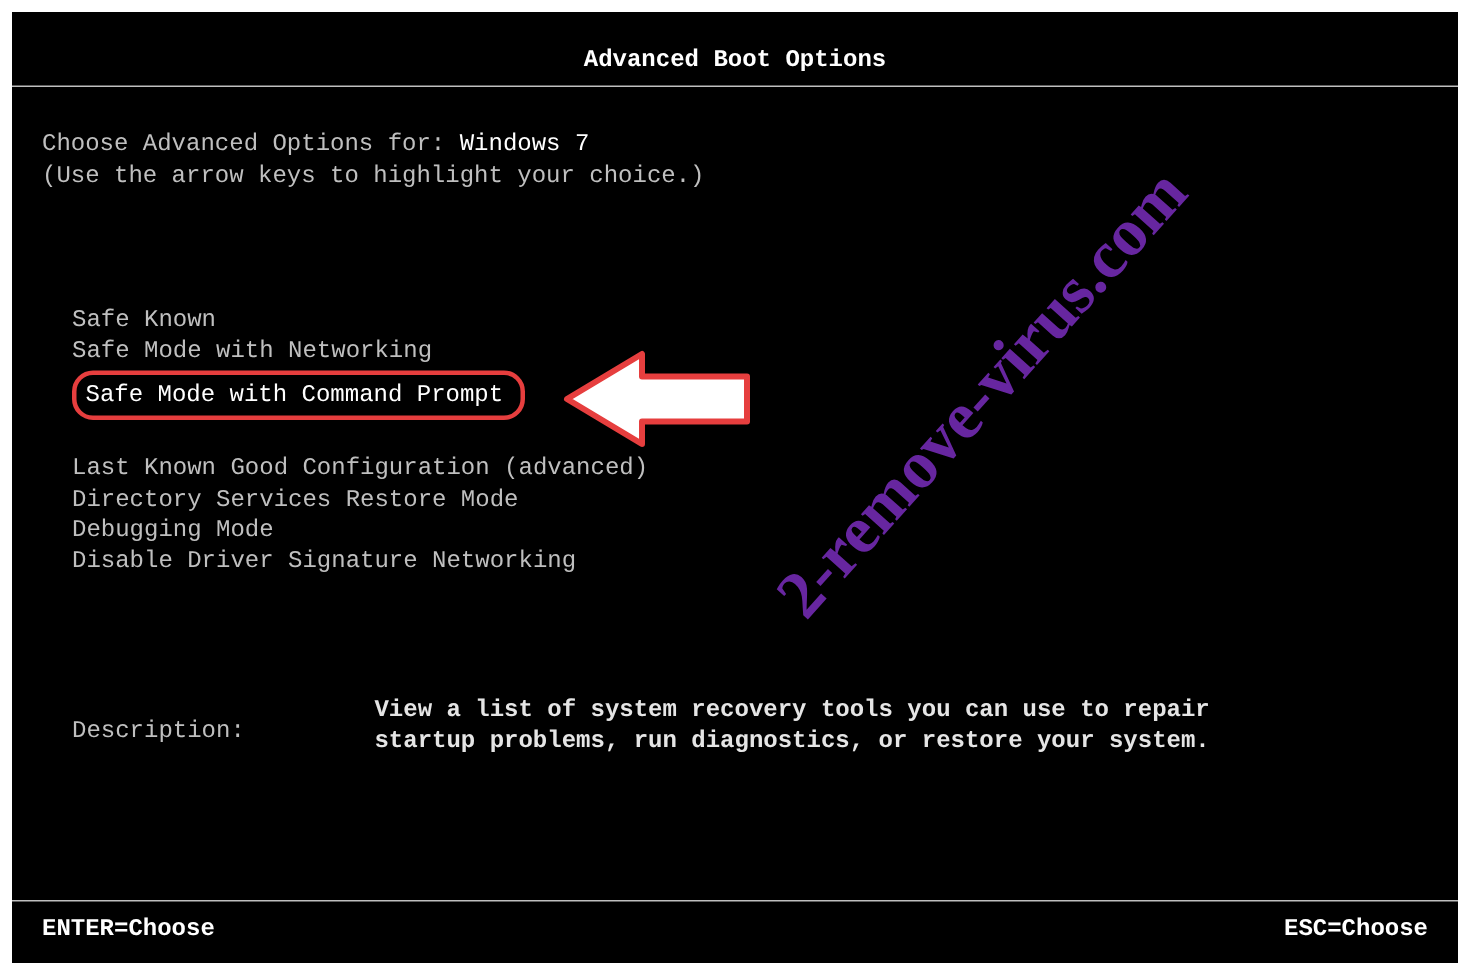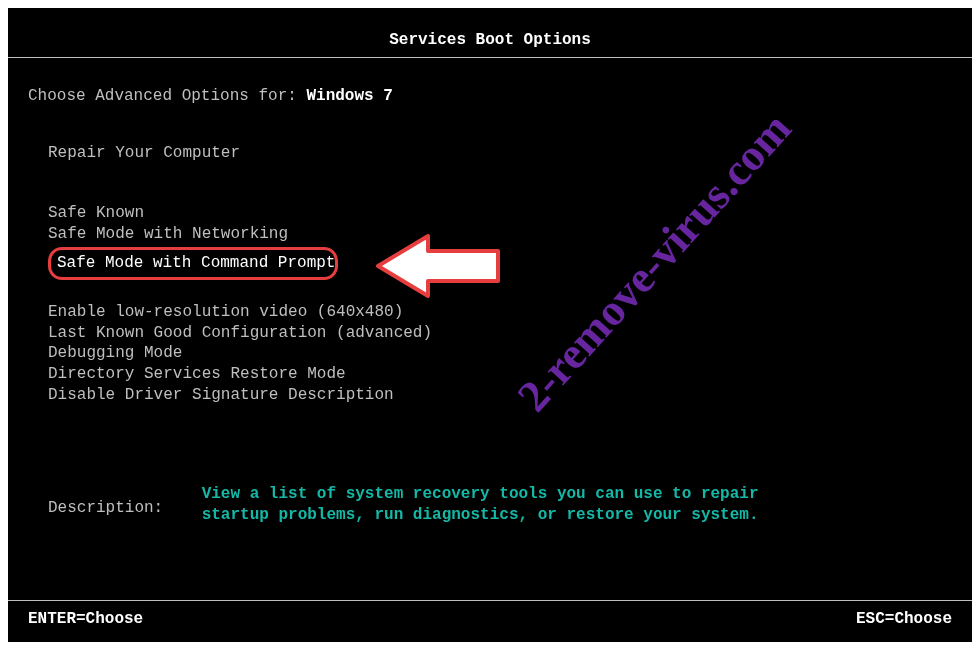--- a/index.html
+++ b/index.html
@@ -37,55 +37,56 @@
       margin-bottom: 28px;
     }
     .content {
       padding-left: 20px;
     }
     .line {
       white-space: pre;
     }
     .os-name {
       color: #fff;
-      font-weight: bold;
+      font-weight: normal;
     }
     .options {
       padding-left: 20px;
       margin-top: 36px;
     }
     .option {
       white-space: pre;
       cursor: default;
     }
     .option.highlighted {
       display: inline-block;
       border: 3px solid #e63e3e;
       border-radius: 14px;
-      padding: 3px 0 3px 6px;
+      padding: 3px 12px 3px 6px;
       color: #fff;
       margin-top: 2px;
       margin-bottom: 2px;
     }
     .spacer {
       height: 20px;
     }
     .description {
       margin-top: 38px;
       padding-left: 20px;
       display: flex;
     }
     .desc-label {
       white-space: pre;
       margin-top: 14px;
     }
     .desc-text {
       white-space: pre;
-      color: #14b8a6;
+      color: #e5e5e5;
       font-weight: bold;
+      margin-left: 48px;
     }
     .footer {
       position: absolute;
       bottom: 12px;
       left: 0;
       right: 0;
       border-top: 1px solid #bfbfbf;
       padding: 8px 20px 0 20px;
       display: flex;
       justify-content: space-between;
@@ -112,38 +113,37 @@
       opacity: 0.85;
       pointer-events: none;
       white-space: nowrap;
     }
   </style>
 </head>
 <body>
 
 <div class="screen">
 
-  <div class="title">Services Boot Options</div>
+  <div class="title">Advanced Boot Options</div>
 
   <div class="content">
     <div class="line"><span>Choose Advanced Options for: </span><span class="os-name">Windows 7</span></div>
+    <div class="line">(Use the arrow keys to highlight your choice.)</div>
 
     <div class="options">
-      <div class="option">Repair Your Computer</div>
       <div class="spacer"></div>
       <div class="spacer"></div>
       <div class="option">Safe Known</div>
       <div class="option">Safe Mode with Networking</div>
       <div><span class="option highlighted">Safe Mode with Command Prompt</span></div>
       <div class="spacer"></div>
-      <div class="option">Enable low-resolution video (640x480)</div>
       <div class="option">Last Known Good Configuration (advanced)</div>
+      <div class="option">Directory Services Restore Mode</div>
       <div class="option">Debugging Mode</div>
-      <div class="option">Directory Services Restore Mode</div>
-      <div class="option">Disable Driver Signature Description</div>
+      <div class="option">Disable Driver Signature Networking</div>
       <div class="spacer"></div>
       <div class="spacer"></div>
     </div>
 
     <div class="description">
       <div class="desc-label">Description:    </div>
       <div>
         <div class="desc-text">View a list of system recovery tools you can use to repair</div>
         <div class="desc-text">startup problems, run diagnostics, or restore your system.</div>
       </div>

